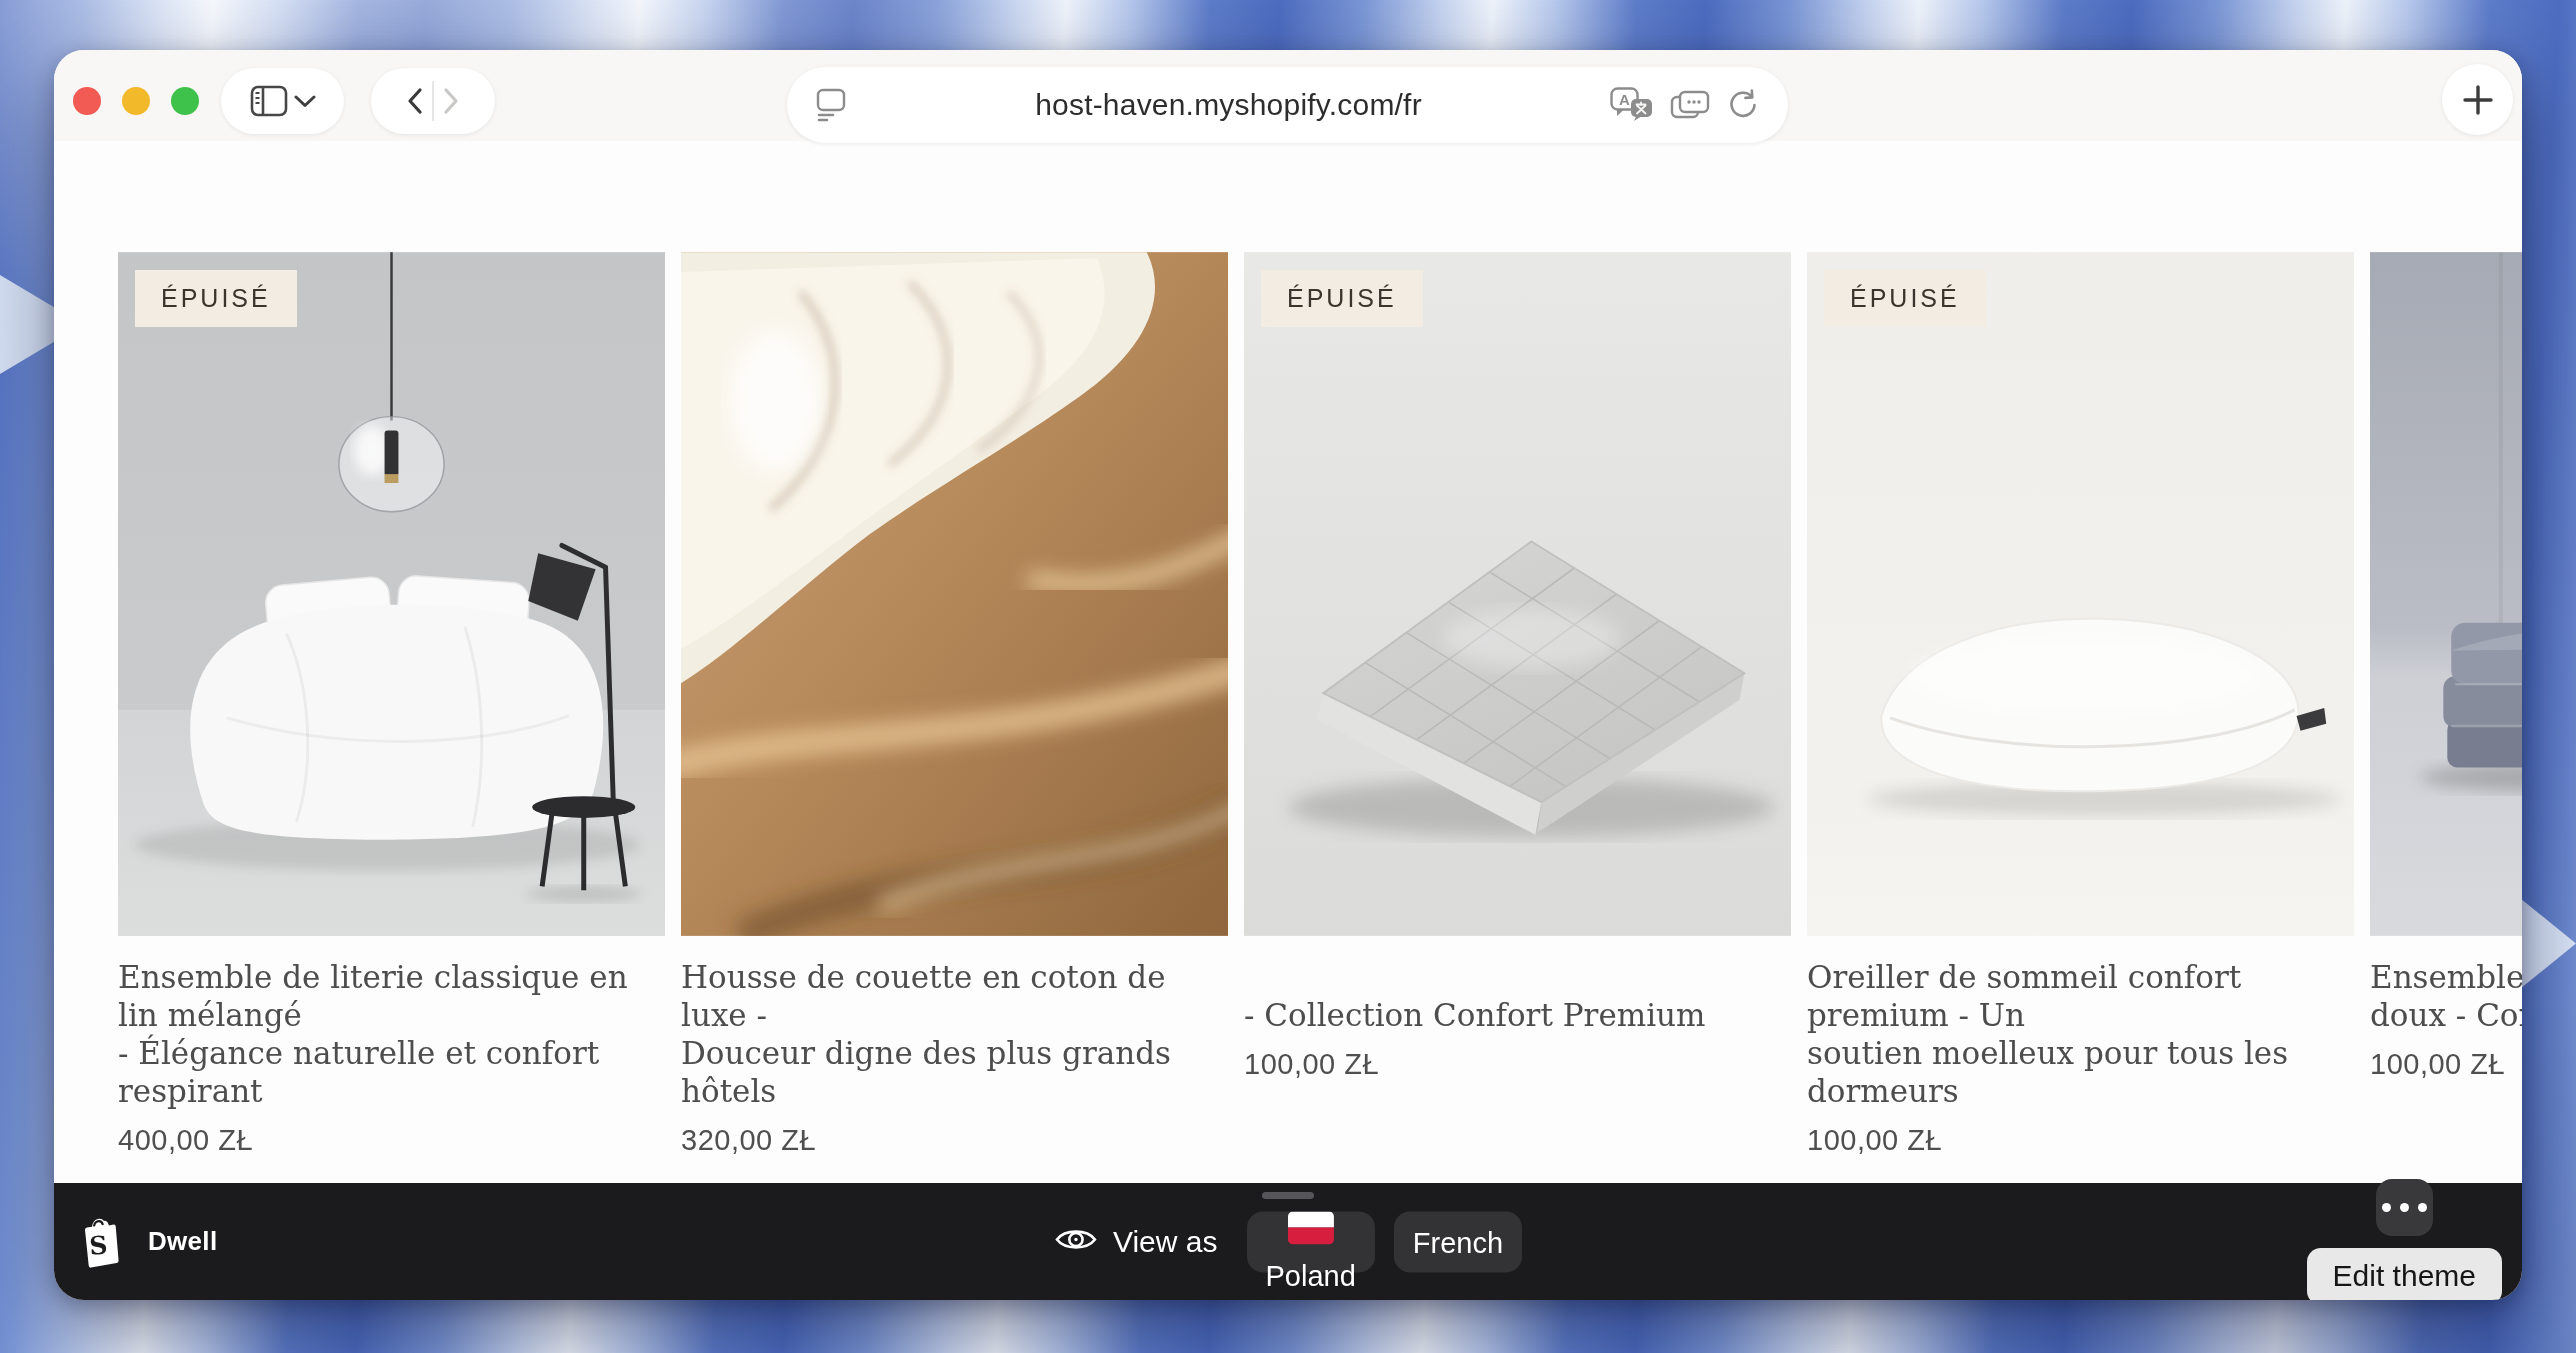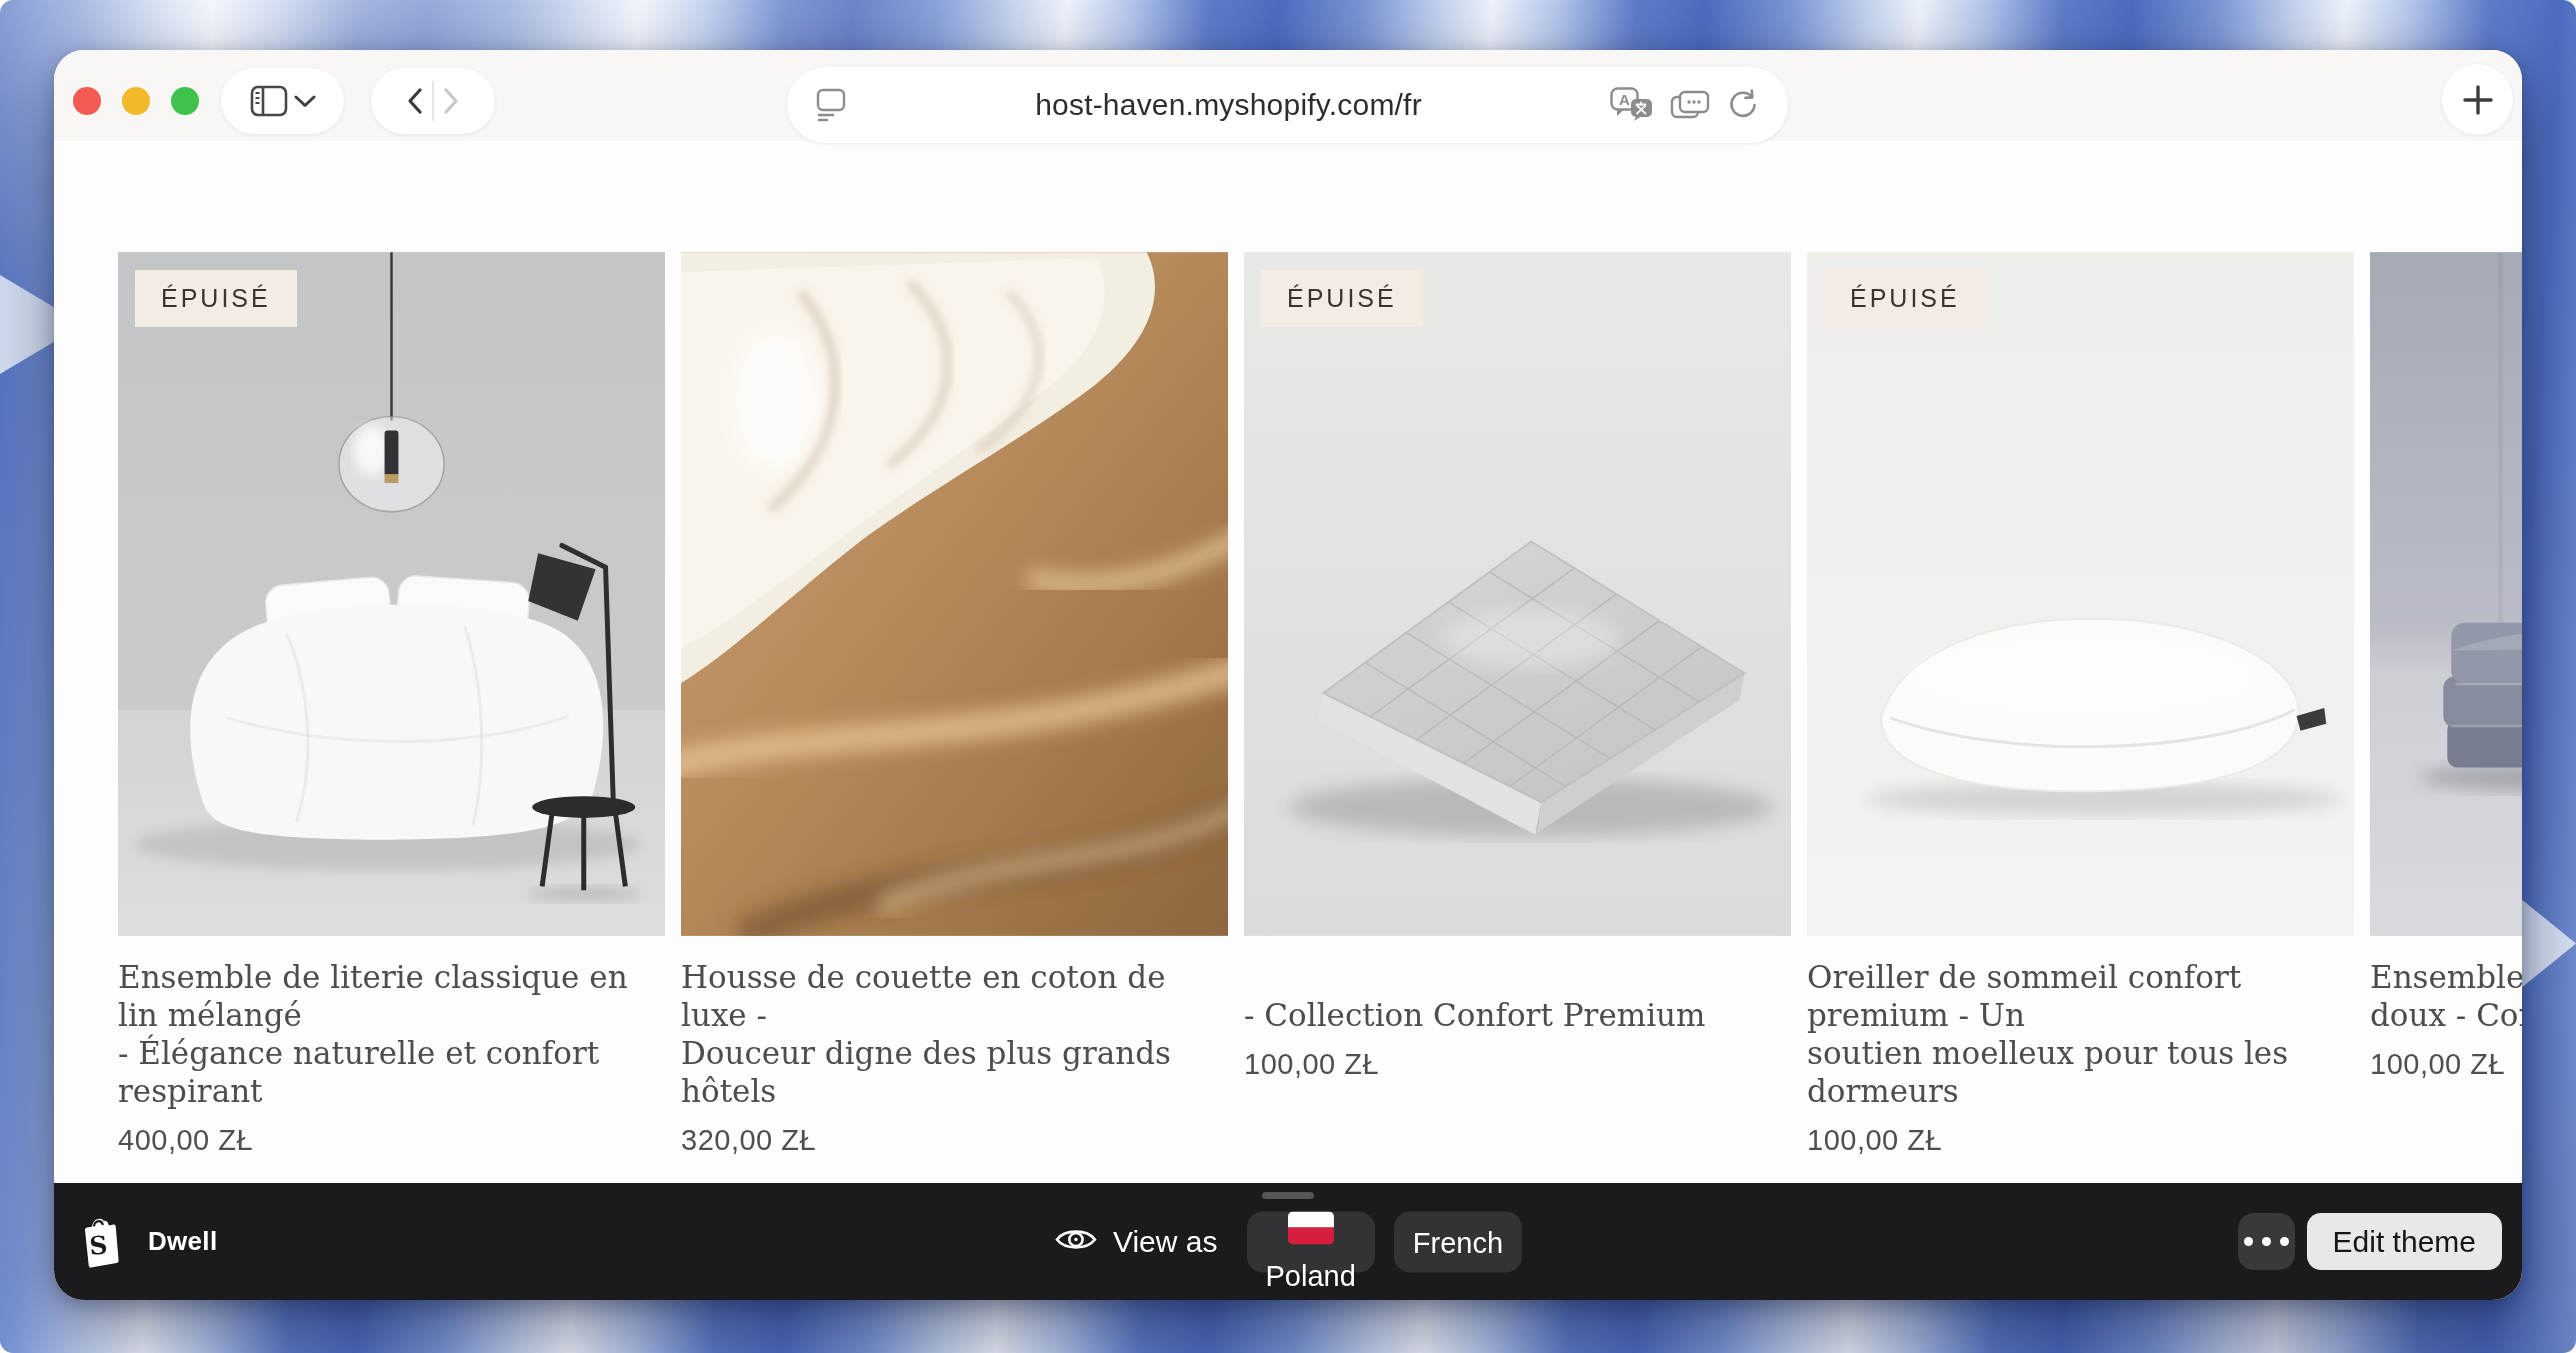--- a/index.html
+++ b/index.html
@@ -7,21 +7,20 @@
 
   
   .desktop {
     position:relative; width:2576px; height:1353px;
     background:
       radial-gradient(1387px 694px at 12% -5%, rgba(255,255,255,.55), rgba(255,255,255,0) 60%),
       radial-gradient(1585px 892px at 100% 110%, rgba(30,50,120,.25), rgba(30,50,120,0) 55%),
       repeating-linear-gradient(93deg,
         #4d6cc0 0px, #7b97d6 84px, #c6d4f0 163px, #eef3fb 213px,
         #b5c7ec 277px, #5d7cc9 357px, #4d6cc0 426px);
-    border-radius: 13px;
   }
   .wp-chev { position:absolute; background:rgba(236,243,253,.85); clip-path:polygon(0 0,100% 50%,0 100%); }
   .wp-chev.left  { left:0; top:275px; width:83px; height:99px; }
   .wp-chev.right { right:0; top:894px; width:61px; height:99px; }
 
   
   .window {
     position:absolute; left:54px; top:50px; width:2468px; height:1250px;
     border-radius:30px; overflow:hidden; background:#fdfdfd;
     box-shadow:0 30px 79px rgba(8,14,45,.45), 0 6px 20px rgba(8,14,45,.28);
@@ -70,21 +69,21 @@
   .bar-left { display:flex; align-items:center; gap:28px; }
   .store-name { color:#fff; font-size:26px; font-weight:700; letter-spacing:0.3px; }
   .bar-center { position:absolute; left:50%; top:50%; transform:translate(-50%,-50%);
                 display:flex; align-items:center; gap:19px; }
   .viewas { display:flex; align-items:flex-start; gap:15px; margin-right:10px; }
   .viewas span { color:#fff; font-size:30px; font-weight:500; }
   .sel-btn { height:61px; background:#333336; border:none; border-radius:16px; color:#fff;
              display:flex; align-items:center; gap:15px; padding:0 19px; font-size:29px; cursor:default;flex-direction:column; }
   .flag { width:46px; height:33px; border-radius:5px; overflow:hidden; flex:none; }
   .flag .t { height:50%; background:#fff; } .flag .b { height:50%; background:#d81e3f; }
-  .bar-right { margin-left:auto; display:flex; align-items:center; gap:12px; }
+  .bar-right { margin-left:auto; display:flex; align-items:center; gap:12px;flex-direction:column; }
   .more-btn { width:57px; height:57px; border-radius:16px; background:#39393c; border:none;
               display:flex; align-items:center; justify-content:center; gap:9px; cursor:default; }
   .more-btn i { width:9px; height:9px; border-radius:50%; background:#fff; }
   .edit-btn { height:57px; padding:0 26px; border-radius:14px; background:#e8e8e8; border:none;
               color:#161616; font-size:30px; font-weight:500; cursor:default; }
 </style>
 </head>
 <body>
 
 <div class="desktop">

